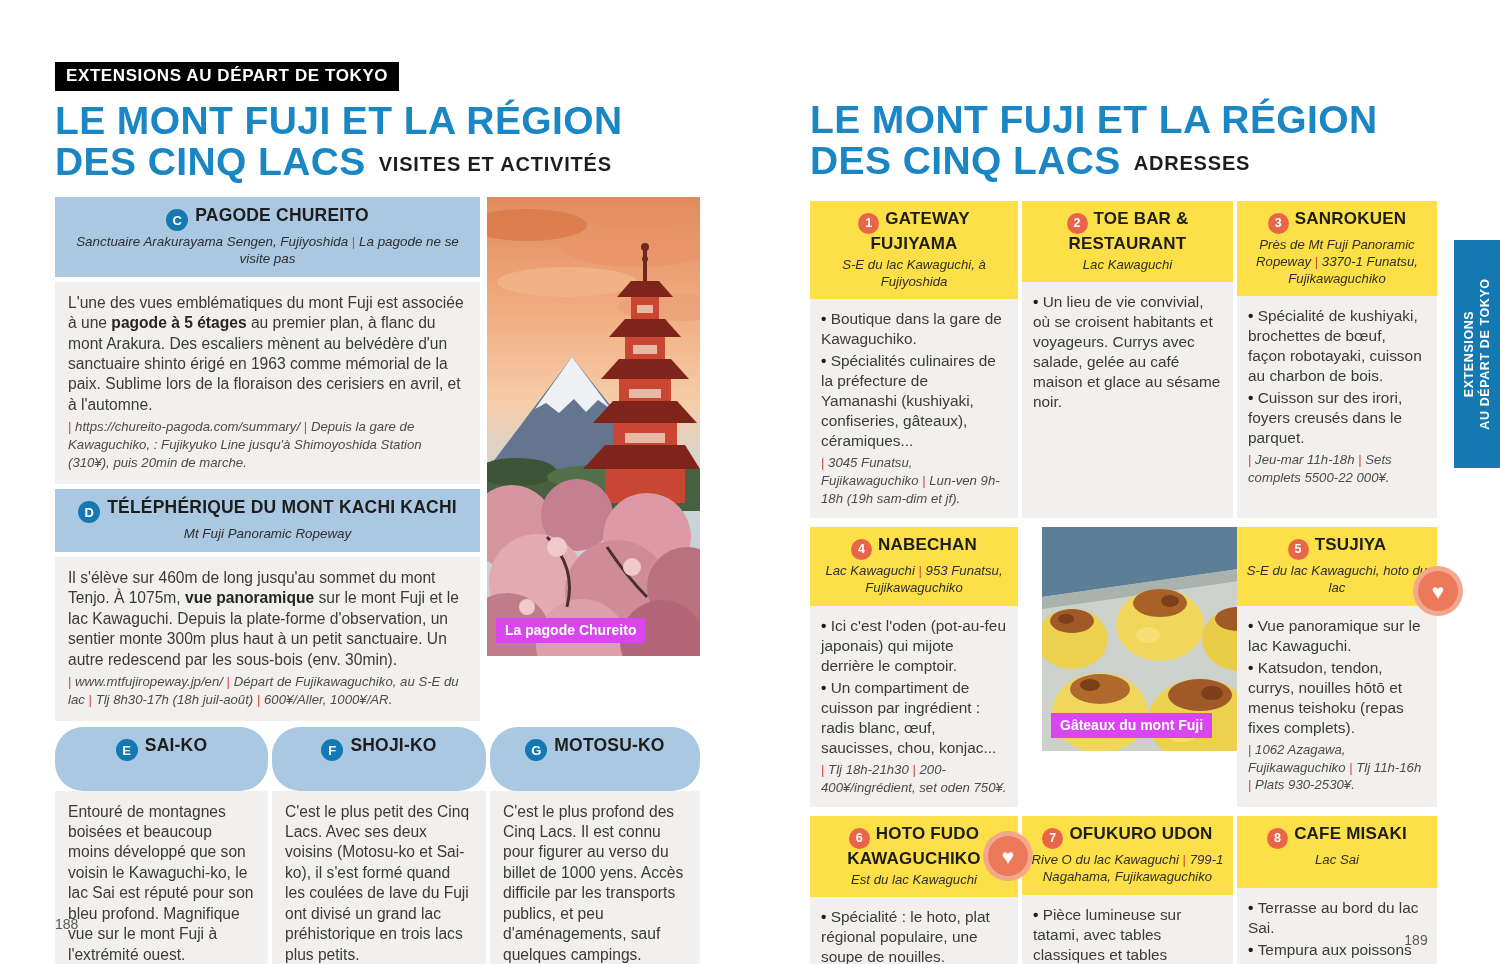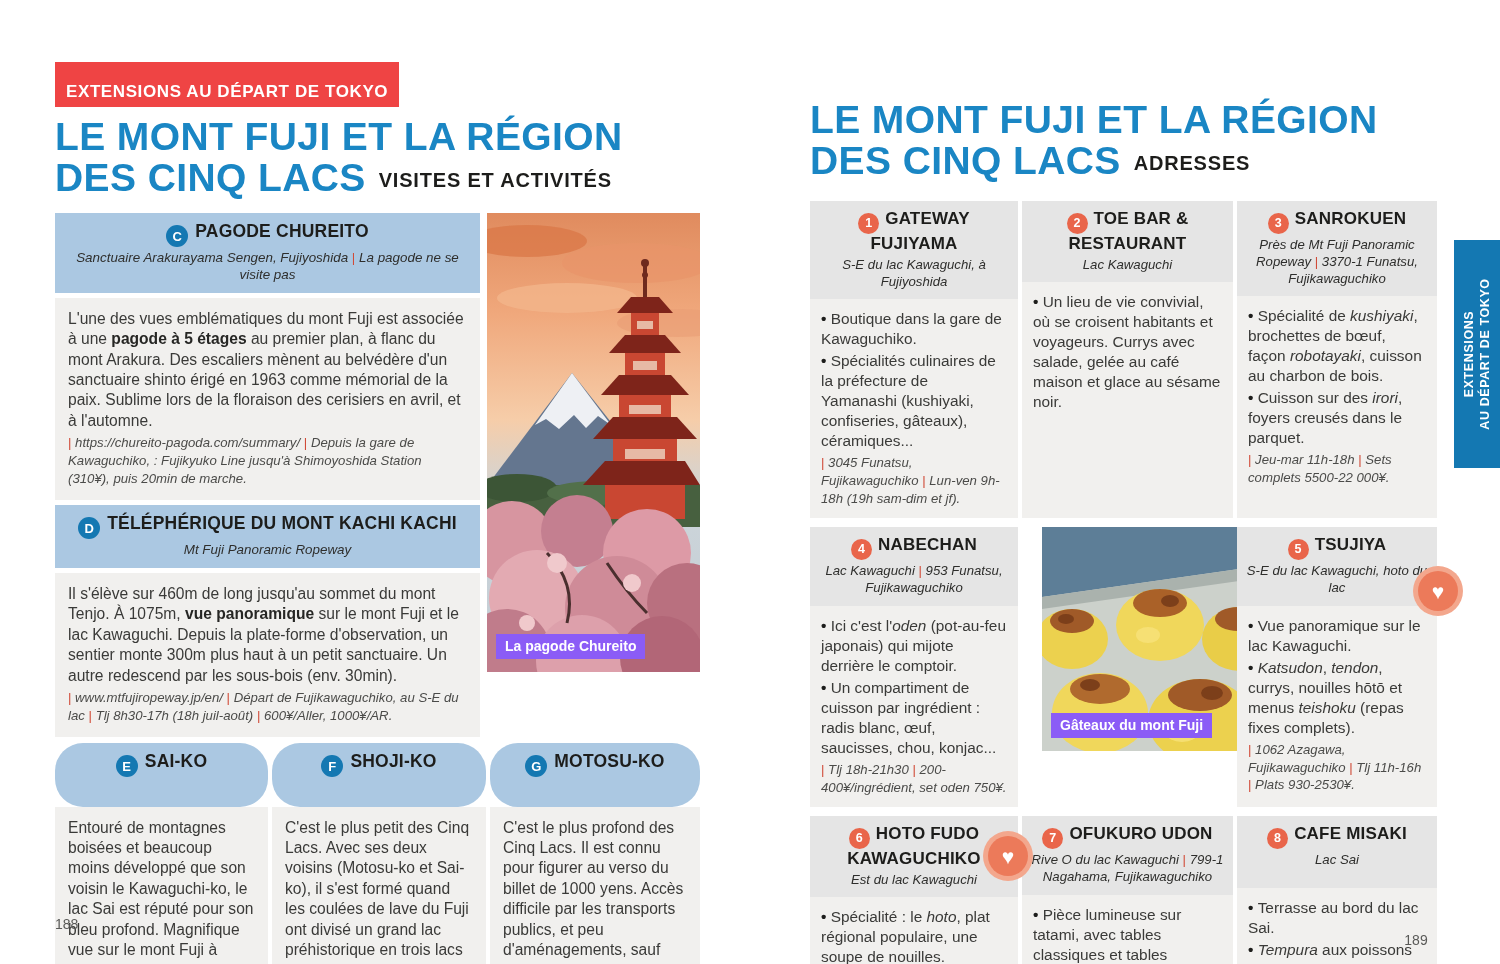--- a/index.html
+++ b/index.html
@@ -3,61 +3,61 @@
 <meta charset="utf-8">
 <style>
   * { margin:0; padding:0; box-sizing:border-box; }
   html,body { width:1500px; height:964px; background:#ffffff; font-family:"Liberation Sans", sans-serif; color:#2b2b29; overflow:hidden; position:relative; }
 
   .page { position:absolute; top:62px; }
   .left-page  { left:55px;  width:645px; }
   .right-page { left:810px; width:627px; padding-top:28px; }
 
   
-  .kicker { display:inline-block; background:#ef4444; color:#fff; font-weight:700; font-size:17px; letter-spacing:.6px; padding:20px 11px 5px; }
+  .kicker { display:inline-block; background:#000000; color:#fff; font-weight:700; font-size:17px; letter-spacing:.6px; padding:4px 11px 5px; }
   .page-title { margin-top:9px; color:#1a86c4; font-weight:800; font-size:39px; line-height:1.06; letter-spacing:.4px; }
   .page-title .t-line { white-space:nowrap; }
   .subtitle { color:#1d1d1b; font-size:20px; font-weight:800; letter-spacing:.8px; margin-left:13px; vertical-align:4px; }
 
   
   .content-row { display:flex; gap:7px; margin-top:14px; }
   .sections-col { width:425px; display:flex; flex-direction:column; gap:5px; }
 
   .sec-header { background:#abc8e2; text-align:center; padding:8px 10px 9px; }
   .sec-header.tall { min-height:60px; }
   .sec-name { font-weight:800; font-size:17.5px; color:#1d1d1b; letter-spacing:.2px; }
   .badge-circle { display:inline-flex; align-items:center; justify-content:center; width:22px; height:22px; border-radius:50%; background:#1478b2; color:#fff; font-weight:700; font-size:13px; margin-right:7px; vertical-align:-4px; font-style:normal; }
   .sec-sub { font-style:italic; font-size:13.4px; color:#2e2e2c; margin-top:3px; line-height:1.25; }
 
   .sec-body { background:#f1f0ee; padding:11px 13px 12px; font-size:15.6px; line-height:1.31; color:#3a3a38; }
   .info { font-style:italic; font-size:13.2px; line-height:1.35; color:#4b4b49; margin-top:3px; }
   span.b { font-weight:700; color:#262624; }
-  span.i { font-style:italic; }
+  span.i { }
   span.sep { color:#d14b38; font-style:normal; }
 
   
   .photo-left { position:relative; width:213px; height:459px; overflow:hidden; flex:none; }
   .photo-left svg, .photo-cakes svg { display:block; width:100%; height:100%; }
-  .photo-caption { position:absolute; left:9px; bottom:13px; background:#8b5cf6; color:#fff; font-weight:700; font-size:14px; padding:4px 9px 5px; white-space:nowrap; }
+  .photo-caption { position:absolute; left:9px; bottom:13px; background:#d946ef; color:#fff; font-weight:700; font-size:14px; padding:4px 9px 5px; white-space:nowrap; }
 
   
   .lakes-row { display:flex; gap:4px; margin-top:6px; align-items:stretch; }
   .lake { display:flex; flex-direction:column; }
   .lake:nth-child(1){ width:213px; } .lake:nth-child(2){ width:214px; } .lake:nth-child(3){ width:210px; }
   .lake .sec-header { min-height:64px;border-radius:28px; }
   .lake .sec-body { flex:1; font-size:15.6px; }
 
   .page-num { position:absolute; font-size:14px; color:#5a5a58; }
   .page-num.left  { left:55px; top:916px; }
   .page-num.right { left:1395px; top:916px; width:42px; text-align:center;margin-top:16px; }
 
   
   .cards-grid { display:grid; grid-template-columns:208px 211px 200px; column-gap:4px; row-gap:9px; margin-top:19px; }
   .card { display:flex; flex-direction:column; position:relative; }
-  .card-header { background:#e5e5e5; text-align:center; padding:8px 8px 9px; }
+  .card-header { background:#fde047; text-align:center; padding:8px 8px 9px; }
   .card-header.tall { min-height:72px; }
   .card-name { font-weight:800; font-size:17px; line-height:1.18; color:#1d1d1b; letter-spacing:.2px; }
   .num-circle { display:inline-flex; align-items:center; justify-content:center; width:21px; height:21px; border-radius:50%; background:#e9654a; color:#fff; font-weight:700; font-size:12.5px; margin-right:6px; vertical-align:-3px; }
   .card-sub { font-style:italic; font-size:13.2px; color:#2e2e2c; margin-top:2px; line-height:1.3; }
   .card-body { background:#f1f0ee; padding:10px 11px 11px; font-size:15.4px; line-height:1.3; color:#3a3a38; flex:1; }
   .bullet { margin-bottom:2px; }
   .bullet::before { content:"\2022\00a0"; font-weight:700; color:#1d1d1b; }
 
   .photo-cakes { position:relative; width:211px; height:224px; overflow:hidden; align-self:start;margin-left:20px; }
 

